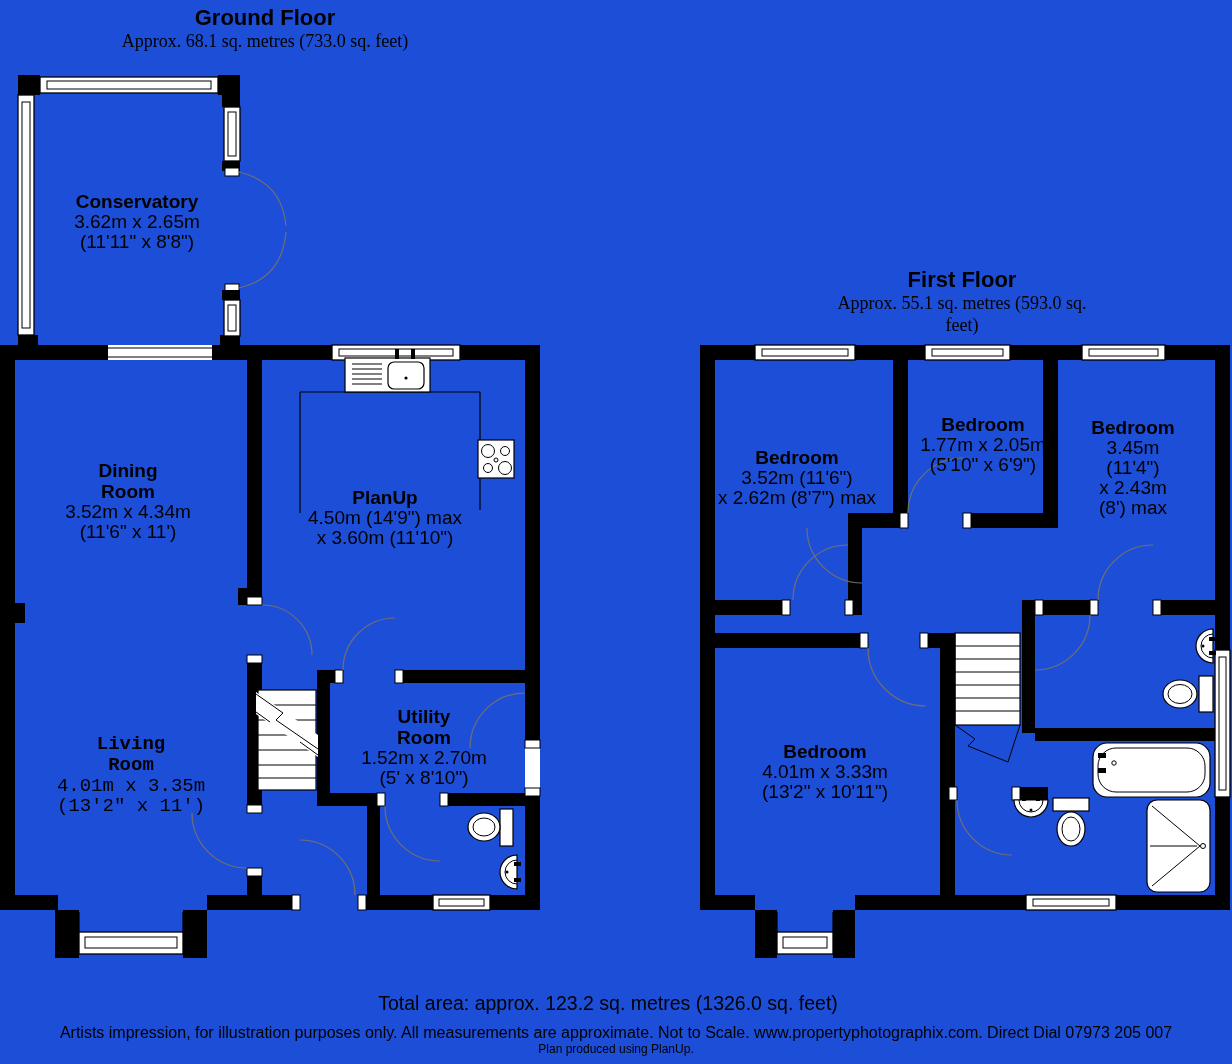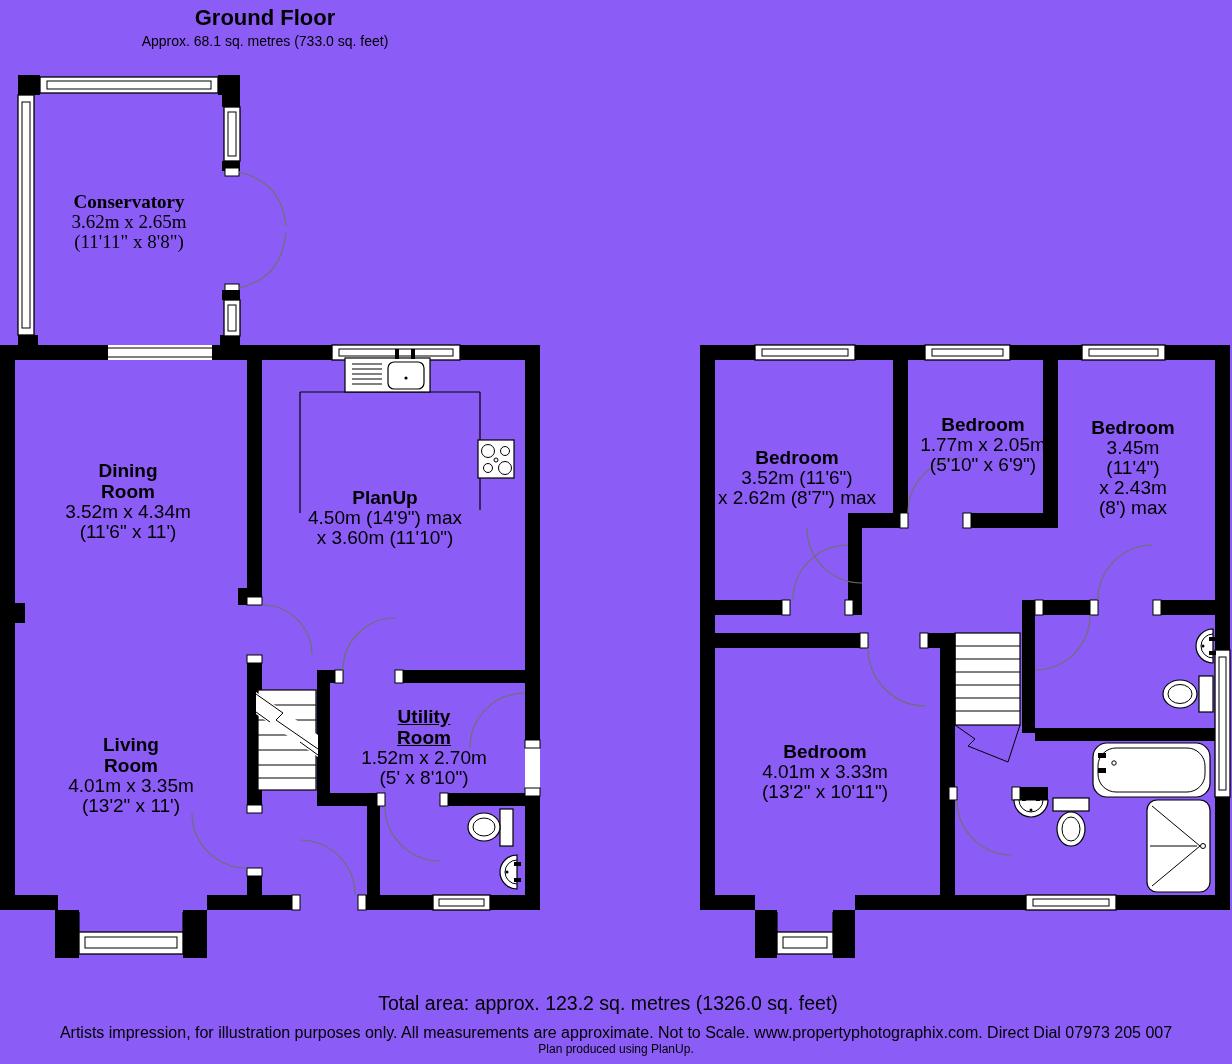--- a/index.html
+++ b/index.html
@@ -1,26 +1,26 @@
 <!DOCTYPE html>
 <html><head>
 <meta charset="utf-8">
 <style>
   html,body{margin:0;padding:0;background:#fff;}
   body{font-family:"Liberation Sans", sans-serif;}
-  #canvas{position:relative;width:1232px;height:1064px;background:#8b5cf6;overflow:hidden;}
+  #canvas{position:relative;width:1232px;height:1064px;background:#1d4ed8;overflow:hidden;}
   #plan-svg{position:absolute;left:0;top:0;}
   .floor-title{position:absolute;text-align:center;transform:translate(-50%,0);color:#000;}
   .floor-title .t{font-size:22px;font-weight:bold;line-height:24px;}
-  .floor-title .a{font-size:14px;line-height:22px;}
+  .floor-title .a{font-size:18px;line-height:22px;font-family:Liberation Serif, serif;}
   .room-label{position:absolute;text-align:center;transform:translate(-50%,-50%);color:#000;}
   .room-label .rn{font-size:19px;font-weight:bold;line-height:21px;margin:0 auto;}
   .room-label .rd{font-size:19px;line-height:20px;}
   #lbl-dining .rn,#lbl-living .rn{max-width:90px;}
-  #lbl-utility .rn{max-width:100px;text-decoration:underline;}
+  #lbl-utility .rn{max-width:100px;}
   .footer-line{position:absolute;text-align:center;transform:translate(-50%,0);color:#000;white-space:nowrap;}
   #footer-total{font-size:19.5px;}
   #footer-disclaimer{font-size:16px;}
   #footer-produced{font-size:12px;}
 </style>
 </head>
 <body>
 
 <div id="canvas">
 
@@ -321,37 +321,41 @@
       <path d="M 1152 806 L 1200 846 M 1152 886 L 1200 846 M 1150 846 L 1197 846" fill="none" stroke="#000" stroke-width="1"></path>
       <circle cx="1203" cy="846" r="2.5" fill="none" stroke="#000" stroke-width="1"></circle>
     </g>
   </g>
 </svg>
 
   <div class="floor-title" style="left:265px;top:6px;">
     <div class="t">Ground Floor</div>
     <div class="a">Approx. 68.1 sq. metres (733.0 sq. feet)</div>
   </div>
-
-  <div class="room-label" id="lbl-conservatory" style="left:129px;top:221px;font-family:Liberation Serif, serif;">
+  <div class="floor-title" style="left:962px;top:268px;">
+    <div class="t">First Floor</div>
+    <div class="a">Approx. 55.1 sq. metres (593.0 sq. feet)</div>
+  </div>
+
+  <div class="room-label" id="lbl-conservatory" style="left:137px;top:221px;">
     <div class="rn">Conservatory</div>
     <div class="rd">3.62m x 2.65m</div>
     <div class="rd">(11'11" x 8'8")</div>
   </div>
   <div class="room-label" id="lbl-dining" style="left:128px;top:501px;">
     <div class="rn">Dining Room</div>
     <div class="rd">3.52m x 4.34m</div>
     <div class="rd">(11'6" x 11')</div>
   </div>
   <div class="room-label" id="lbl-kitchen" style="left:385px;top:517px;">
     <div class="rn">PlanUp</div>
     <div class="rd">4.50m (14'9") max</div>
     <div class="rd">x 3.60m (11'10")</div>
   </div>
-  <div class="room-label" id="lbl-living" style="left:131px;top:775px;">
+  <div class="room-label" id="lbl-living" style="left:131px;top:775px;font-family:Liberation Mono, monospace;">
     <div class="rn">Living Room</div>
     <div class="rd">4.01m x 3.35m</div>
     <div class="rd">(13'2" x 11')</div>
   </div>
   <div class="room-label" id="lbl-utility" style="left:424px;top:747px;">
     <div class="rn">Utility Room</div>
     <div class="rd">1.52m x 2.70m</div>
     <div class="rd">(5' x 8'10")</div>
   </div>
 

